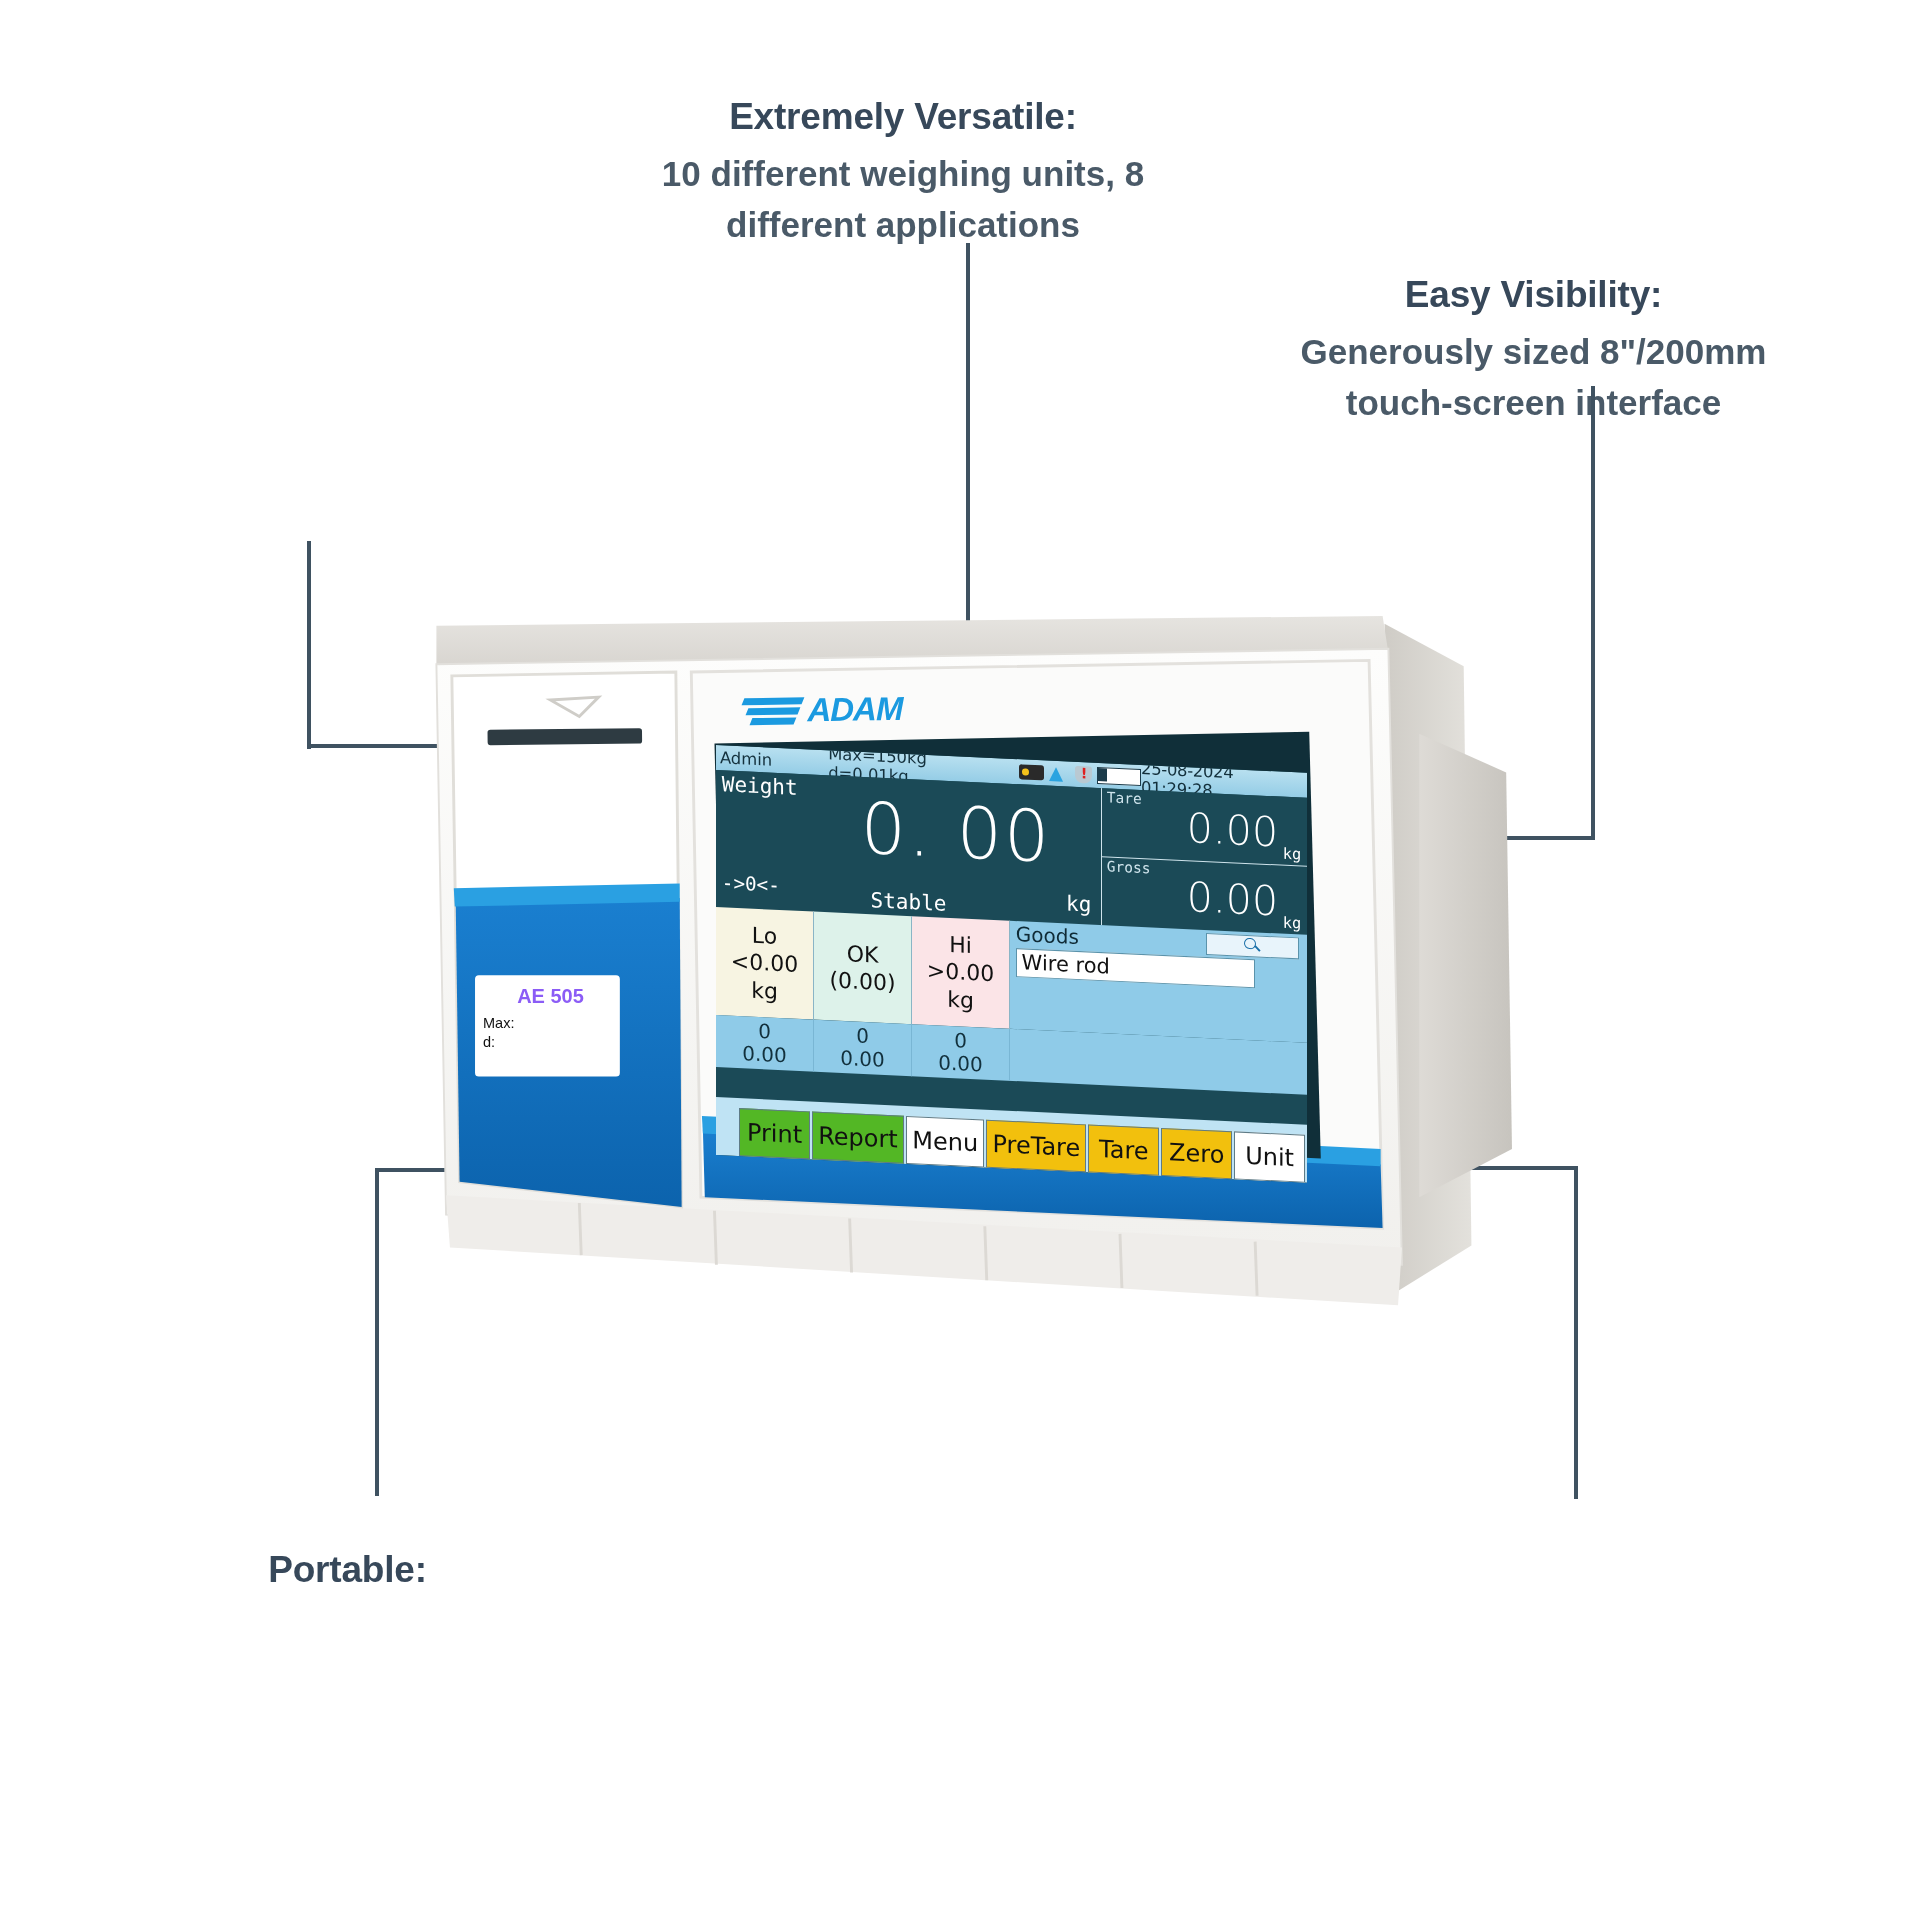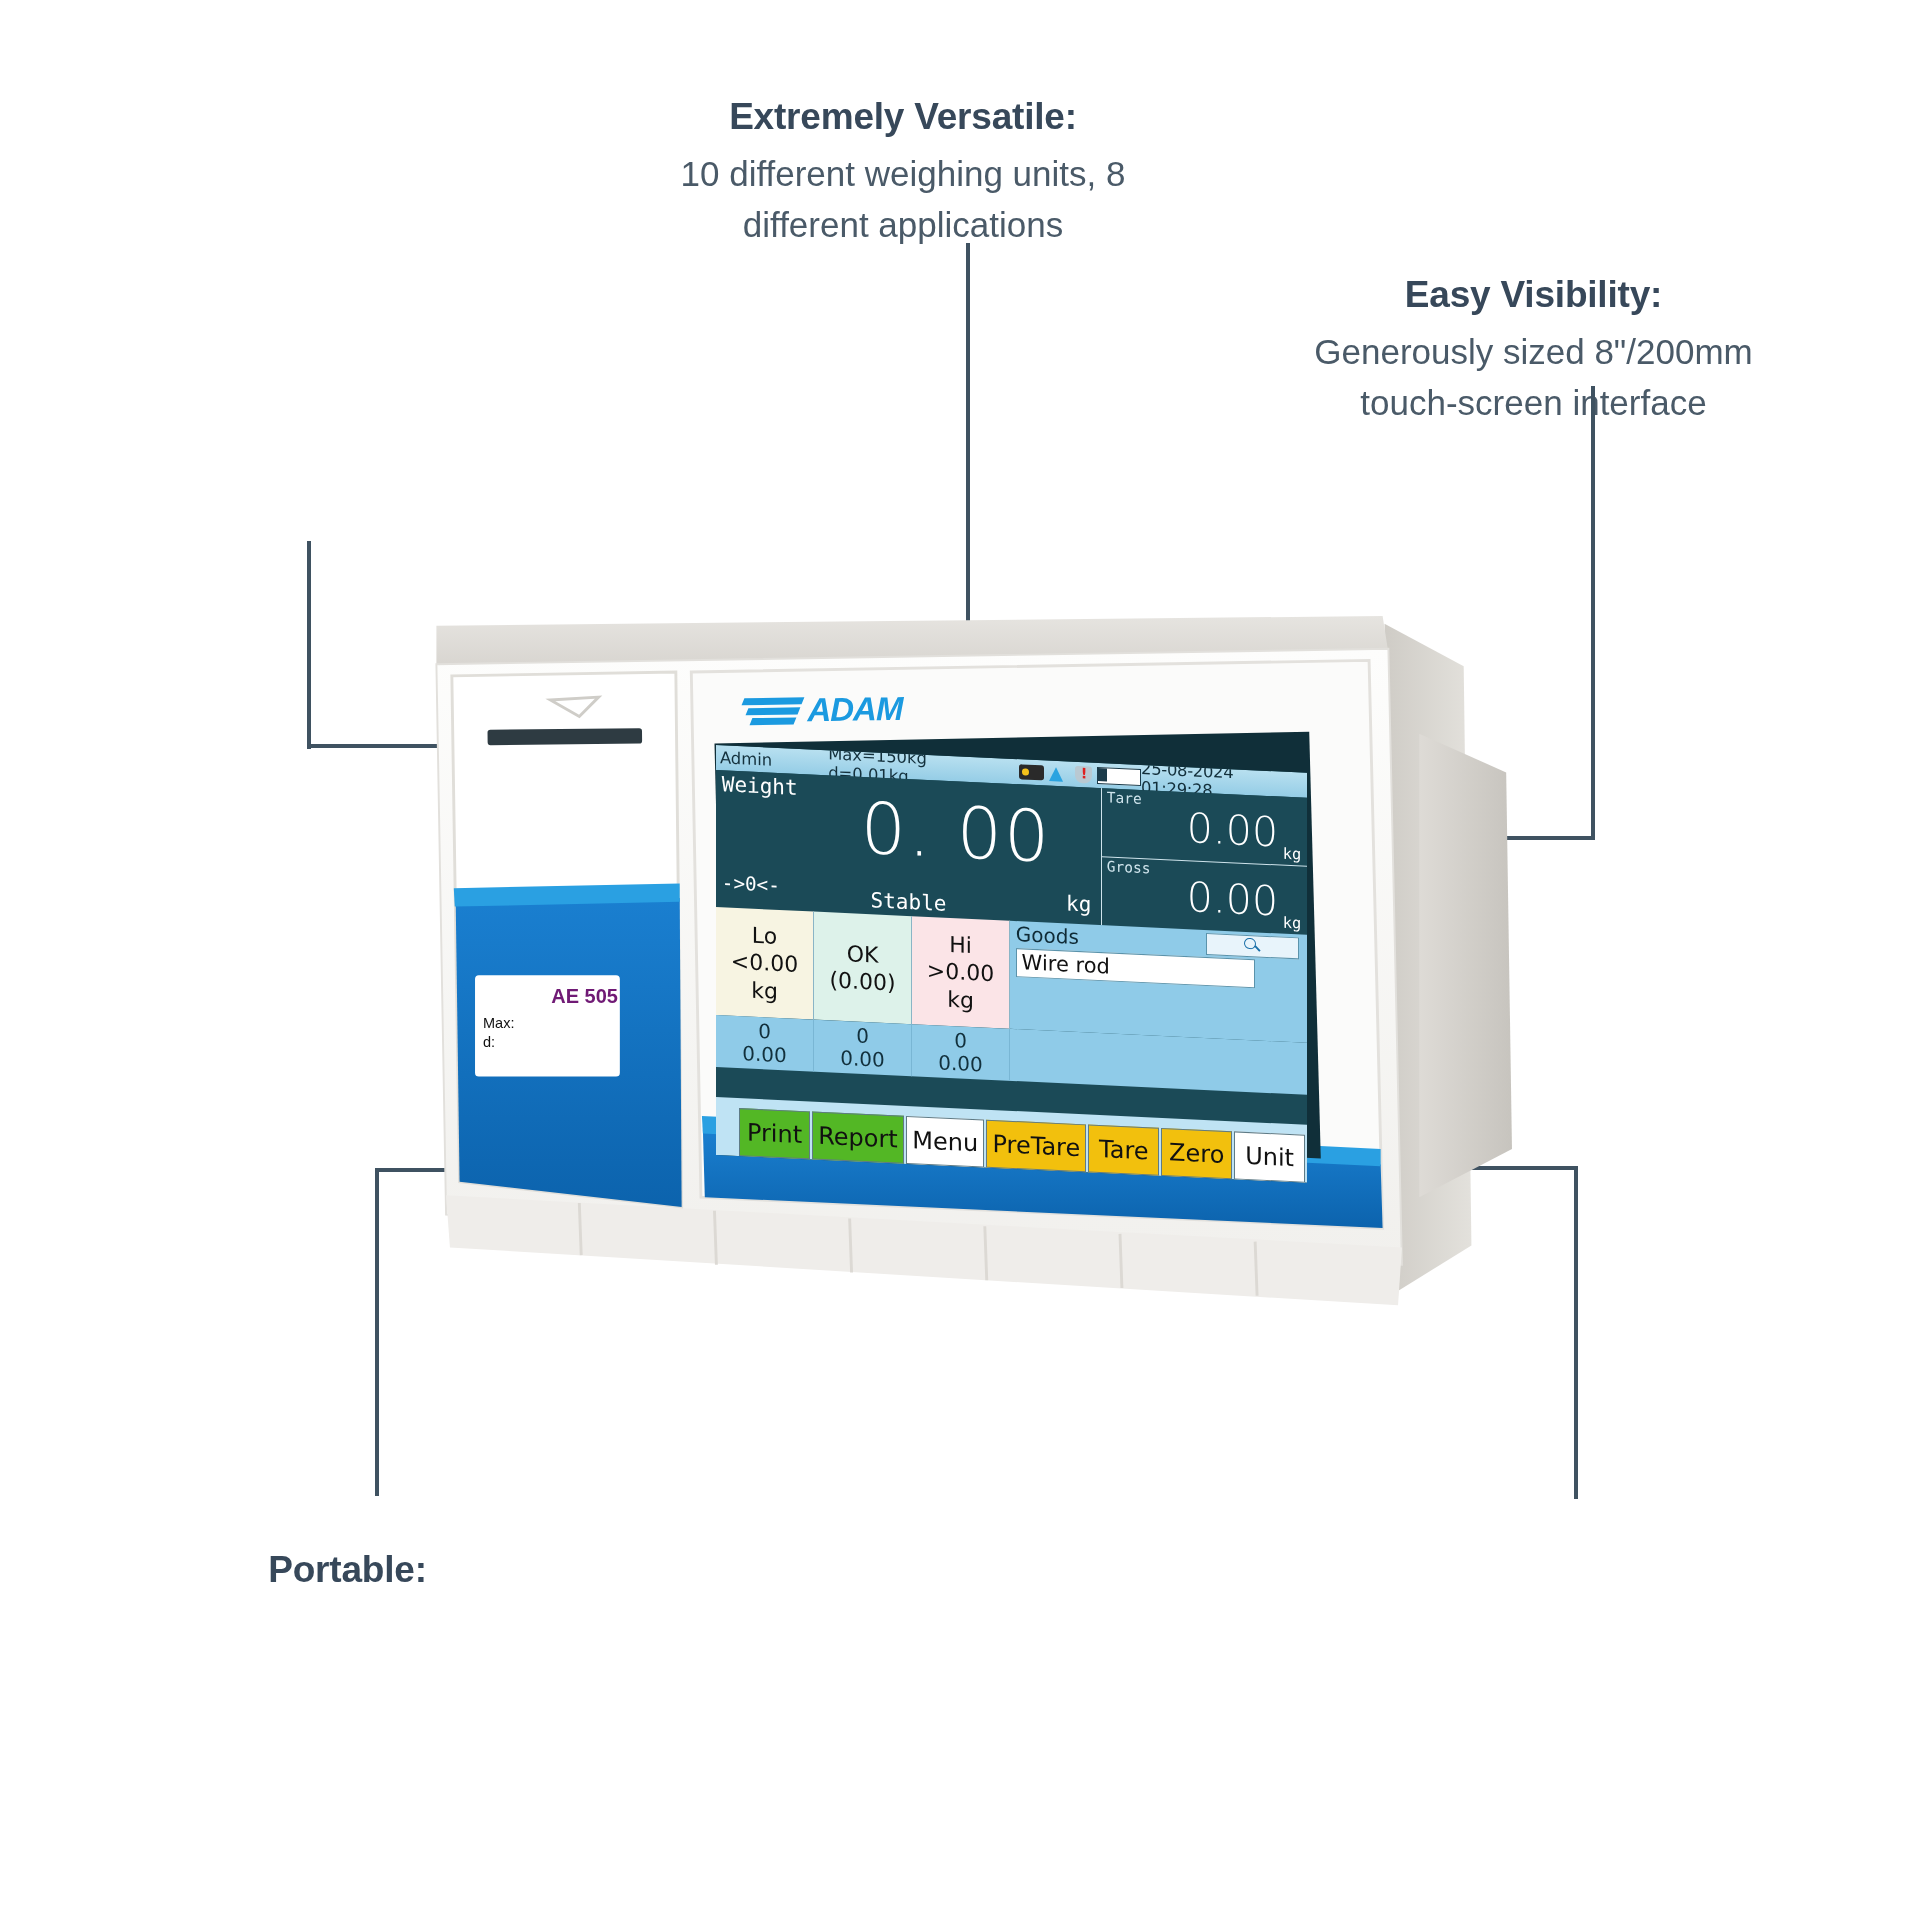--- a/index.html
+++ b/index.html
@@ -4,21 +4,21 @@
 <style>
   * { box-sizing: border-box; margin:0; padding:0; }
   html,body { width:1931px; height:1931px; background:#ffffff;
     font-family:"Liberation Sans", sans-serif; overflow:hidden; }
   #stage { position:relative; width:1931px; height:1931px; background:#fff; }
 
   
   .callout { position:absolute; color:#3f4f5e; text-align:center; }
   .callout .ct { font-weight:bold; font-size:37px; color:#37485a; line-height:1.35;
      letter-spacing:-0.2px; margin-bottom:5.8px; }
-  .callout .cb { font-size:35px; color:#4a5a68; line-height:1.46; font-weight:400; }
+  .callout .cb { font-size:35px; color:#4a5a68; line-height:1.46; font-weight:700; }
 
   #co-labels  { left:19.3px;  top:270px;  width:541px; }
   #co-versat  { left:618px; top:92px;   width:570px; }
   #co-visib   { left:1263px;top:270px;  width:541px; }
   #co-portable{ left:48px;  top:1545px; width:599px; }
   #co-connect { left:1217px;top:1545px; width:599px; }
 
   
   .ln { position:absolute; background:#3f5261; }
   .dot { position:absolute; width:21px; height:21px; border-radius:50%;
@@ -233,21 +233,21 @@
       <span style="position:absolute;left:3.9px;top:11.6px;width:52px;height:6.8px;background:#1b9ae0;
             transform:skewX(-22deg);"></span>
       <span style="position:absolute;left:7.7px;top:21px;width:44px;height:6.8px;background:#1b9ae0;
             transform:skewX(-22deg);"></span>
     </span>
     <span style="font-family:'Liberation Sans', sans-serif; font-style:italic; font-weight:bold;
           font-size:33px; color:#1b9ae0; vertical-align:middle; letter-spacing:-1px;">ADAM</span>
   </div>
 
   <div style="position:absolute; left:483px; top:985px; width:135px;">
-    <div style="text-align:right; font-weight:bold; font-size:20px; color:#701a75;">AE 505</div>
+    <div style="text-align:center; font-weight:bold; font-size:20px; color:#8b5cf6;">AE 505</div>
     <div style="font-size:14.5px; color:#111; margin-top:7px;">Max:</div>
     <div style="font-size:14.5px; color:#111; margin-top:2.9px;">d:</div>
   </div>
 
   <div id="screenWrap">
     <div class="ui">
 
       <div class="statusbar">
         <span class="sb-admin">Admin</span>
         <span class="sb-max">Max=150kg d=0.01kg</span>

